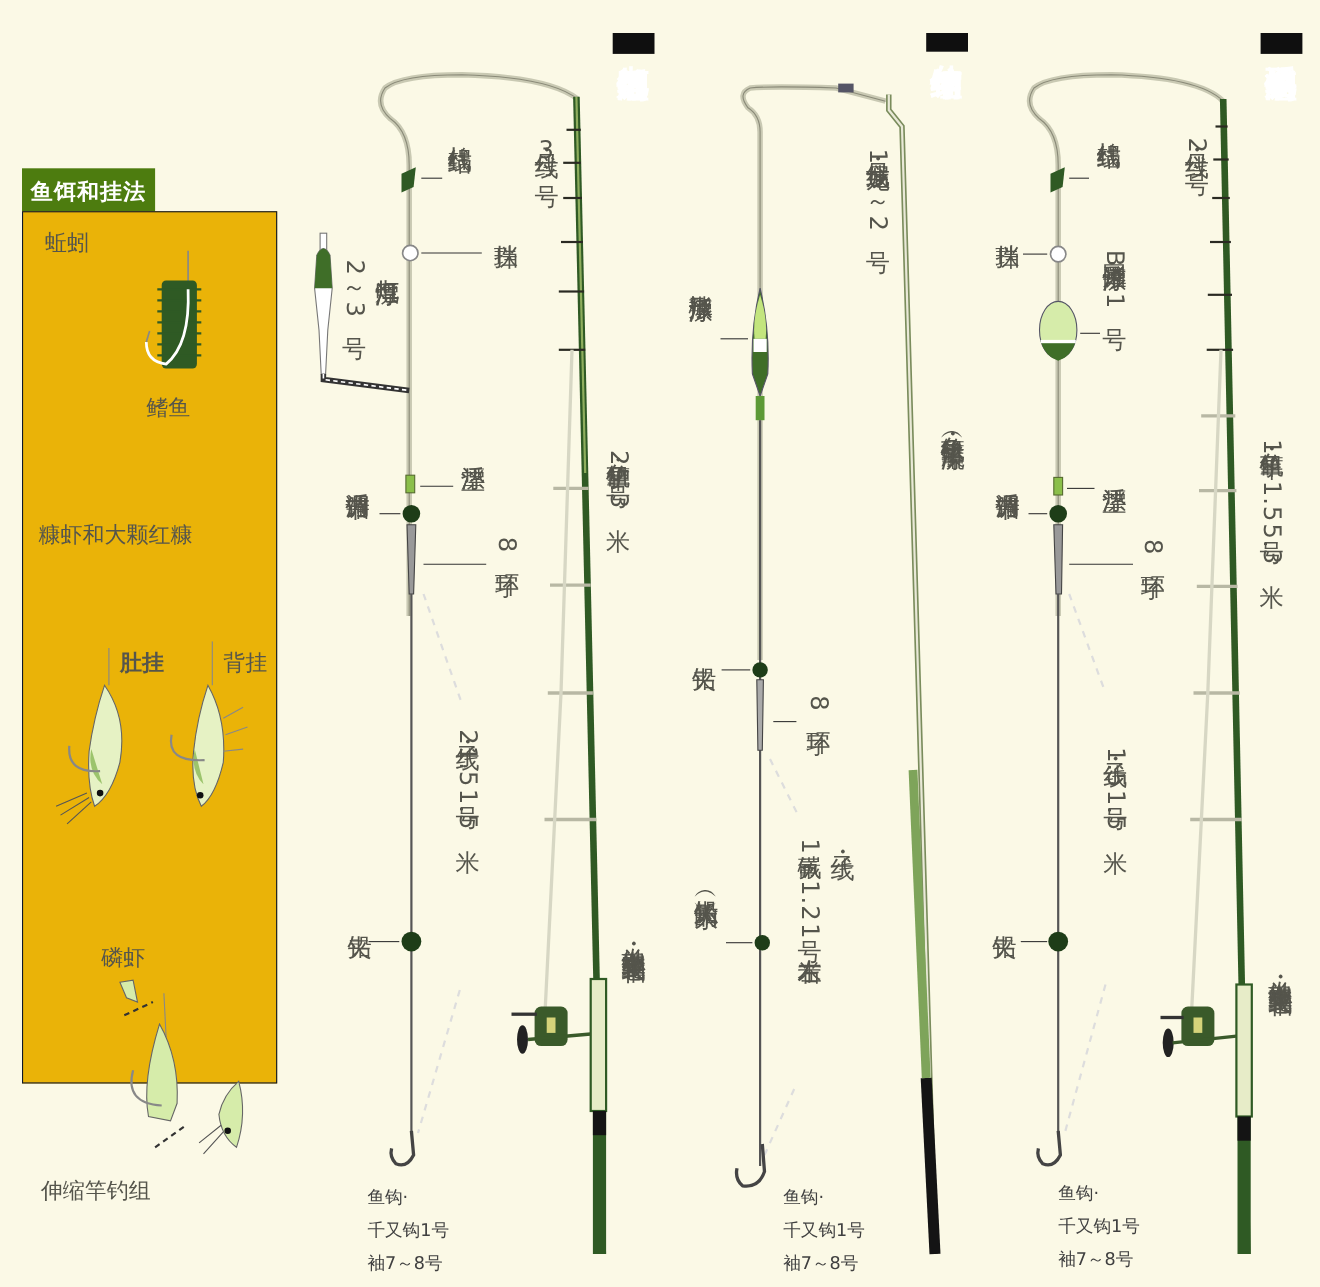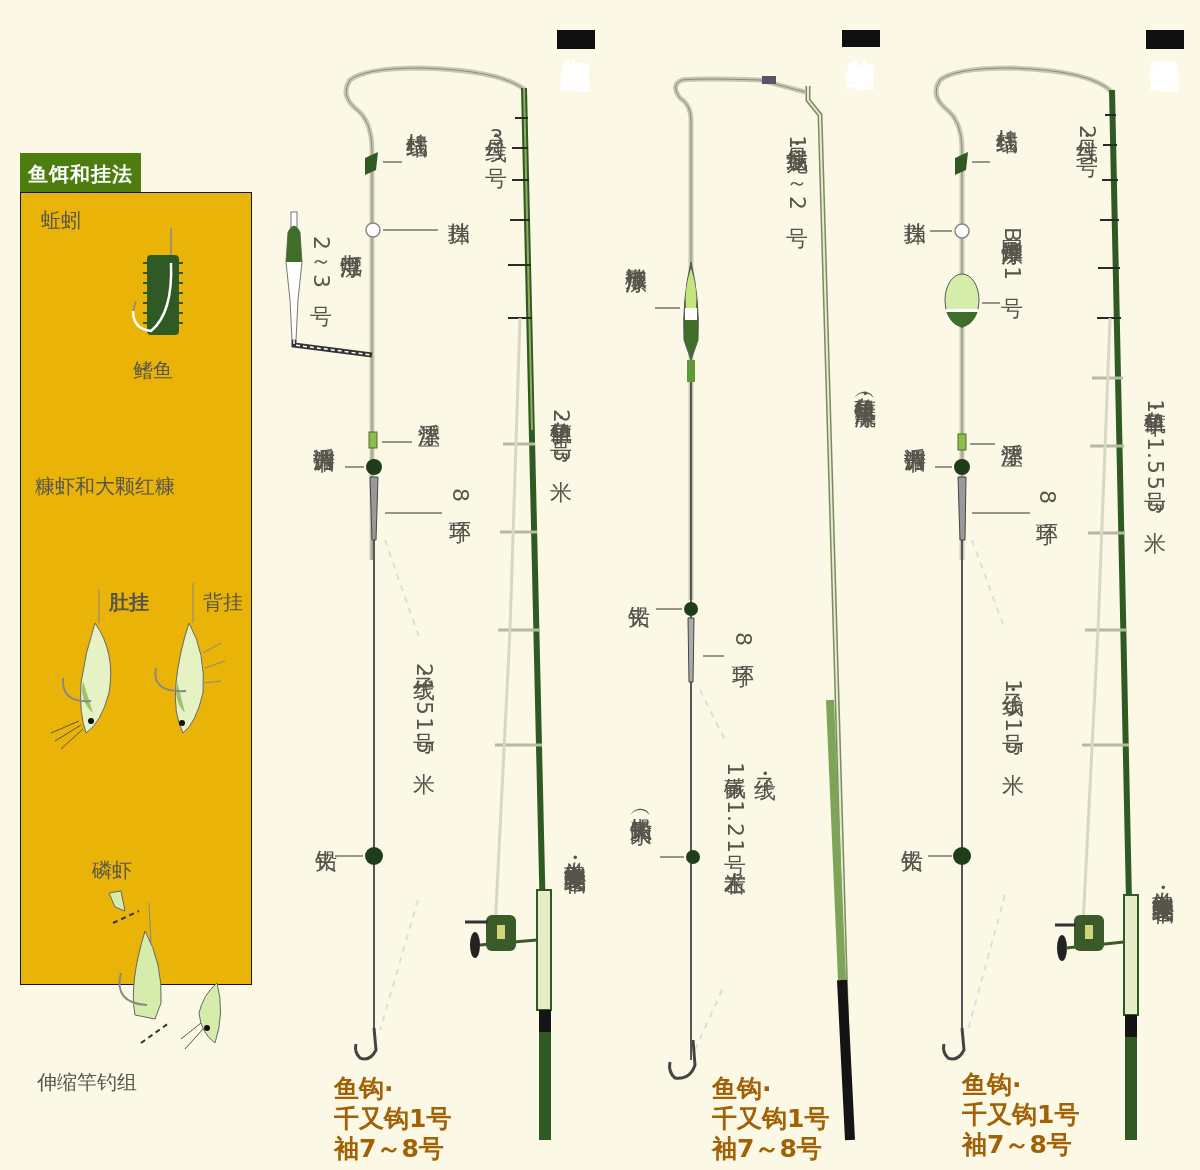--- a/index.html
+++ b/index.html
@@ -14,21 +14,21 @@
     font-size:22px; line-height:26px; color:#55554c; letter-spacing:1px;
     white-space:nowrap;
   }
   .vtext.mixed { text-orientation:mixed; }
   .title-box {
     position:absolute; background:#0f0f0f; color:#ffffff;
     writing-mode:vertical-rl; text-orientation:upright;
     font-size:29px; font-weight:bold; line-height:34px; padding:6px 2px;
     letter-spacing:1px;
   }
-  .htext { position:absolute; font-size:25px; color:#a16207; line-height:30px; white-space:nowrap;font-weight:bold; }
+  .htext { position:absolute; font-size:16px; color:#404040; line-height:30px; white-space:nowrap; }
   
   .bait-panel {
     position:absolute; left:20px; top:192px; width:232px; height:793px;
     background:#eab308; border:1px solid #0f172a; box-sizing:border-box;
   }
   .bait-header {
     position:absolute; left:20px; top:153px; height:48px; padding:0 8px;
     background:#4d7c0f; color:#fff; font-size:20px; font-weight:bold; line-height:42px;
     letter-spacing:1px;
   }

